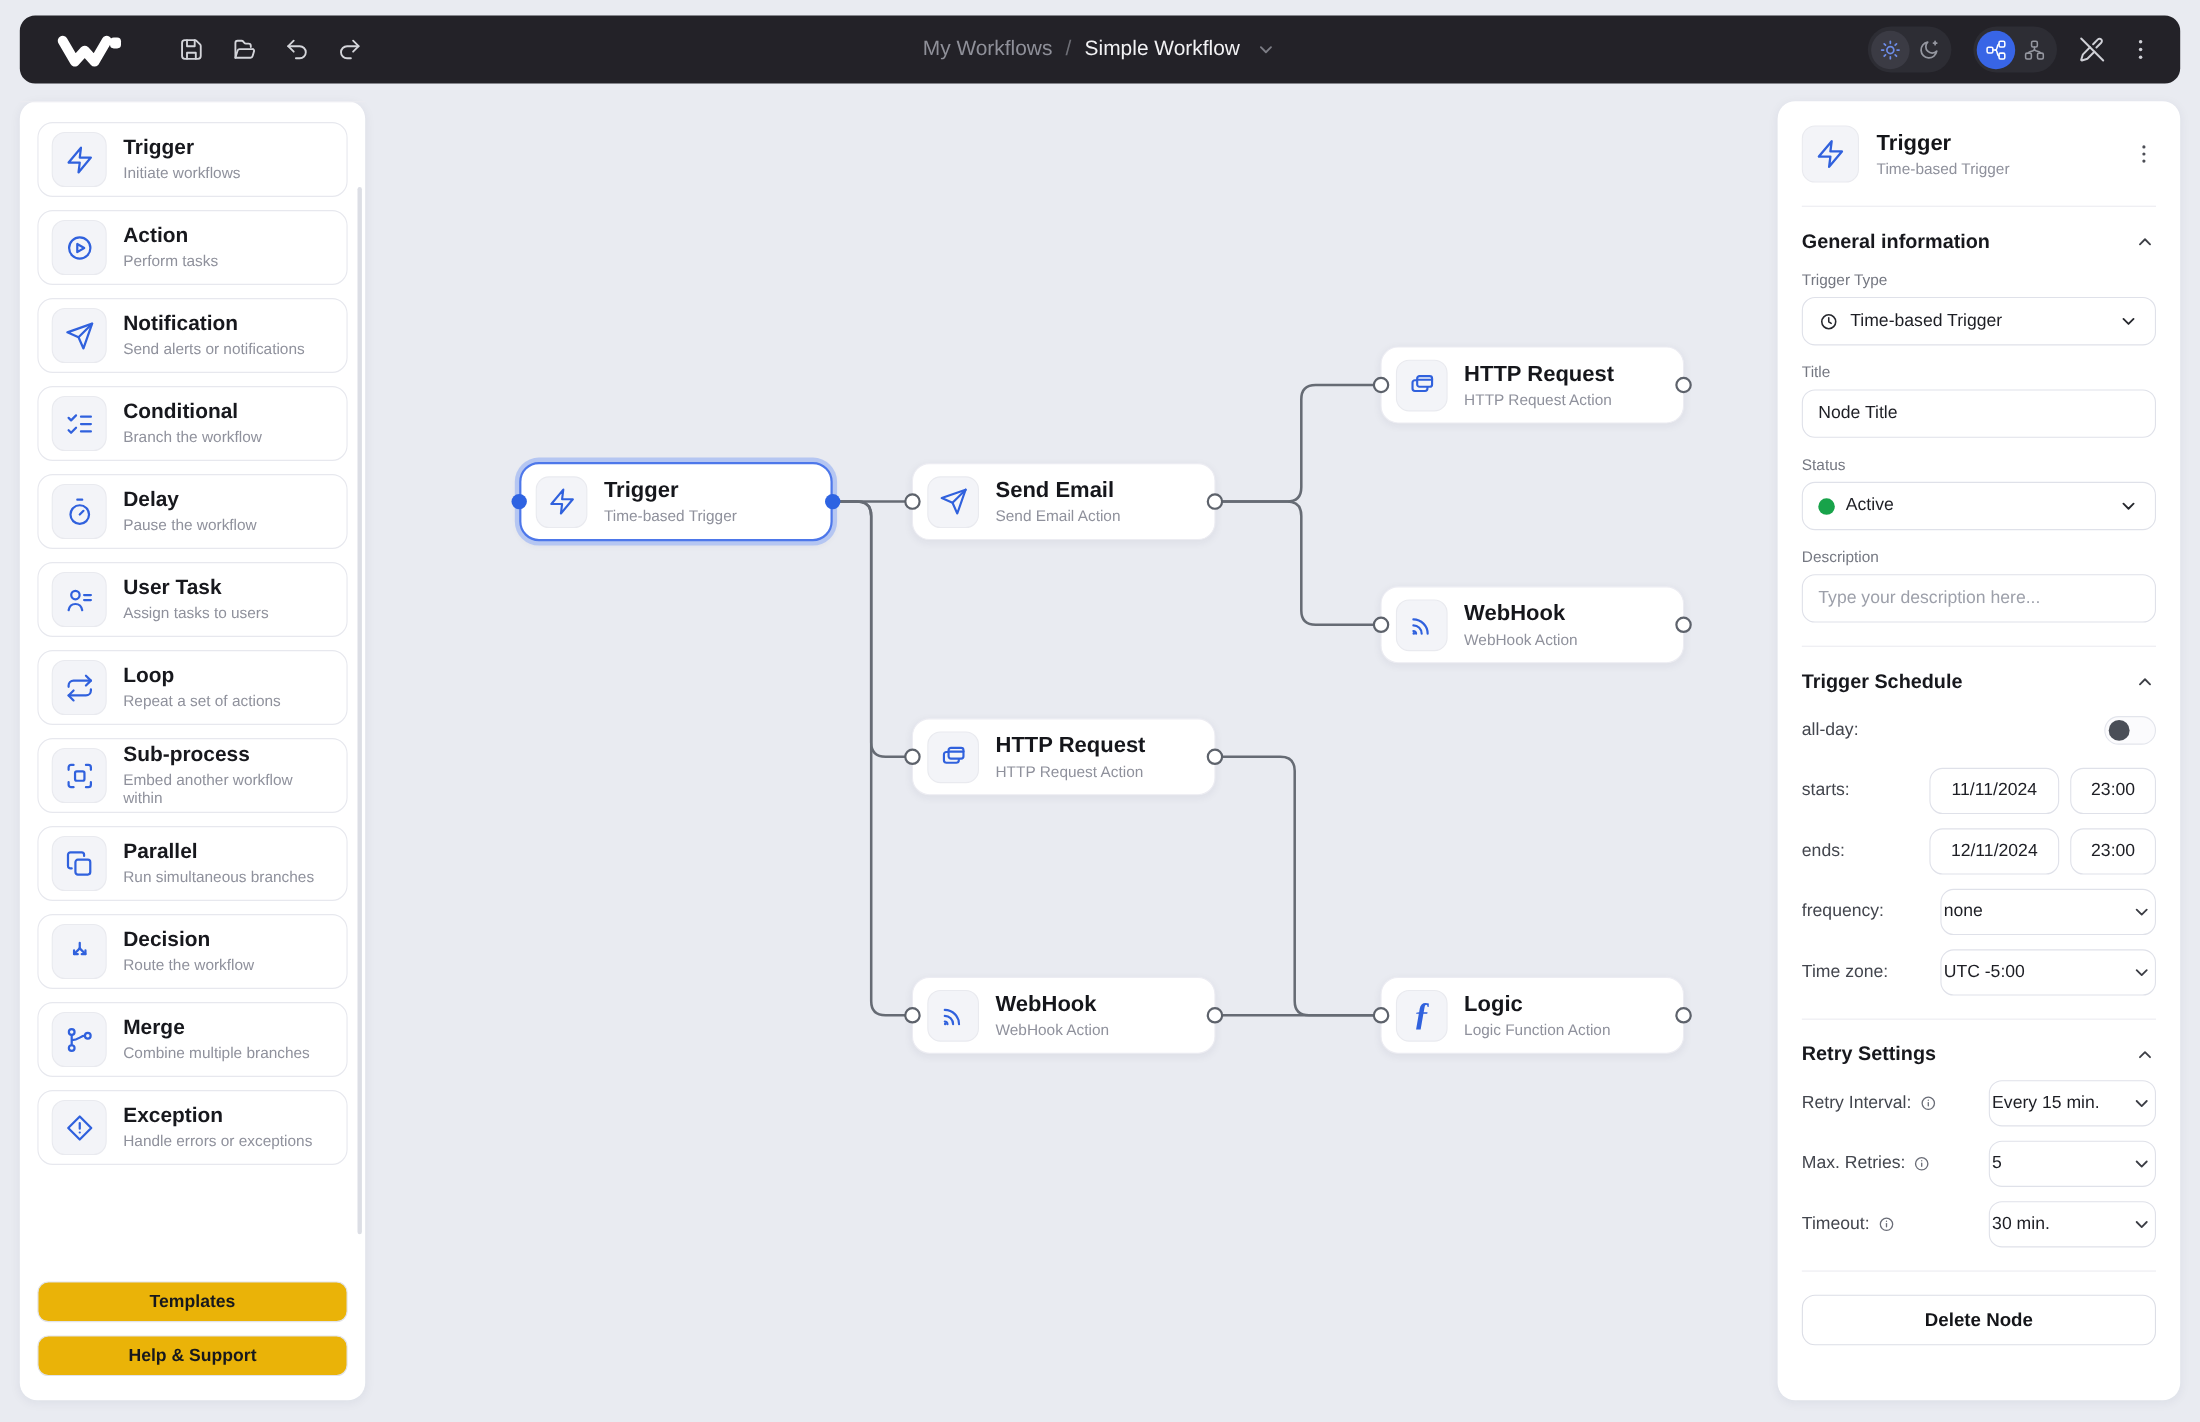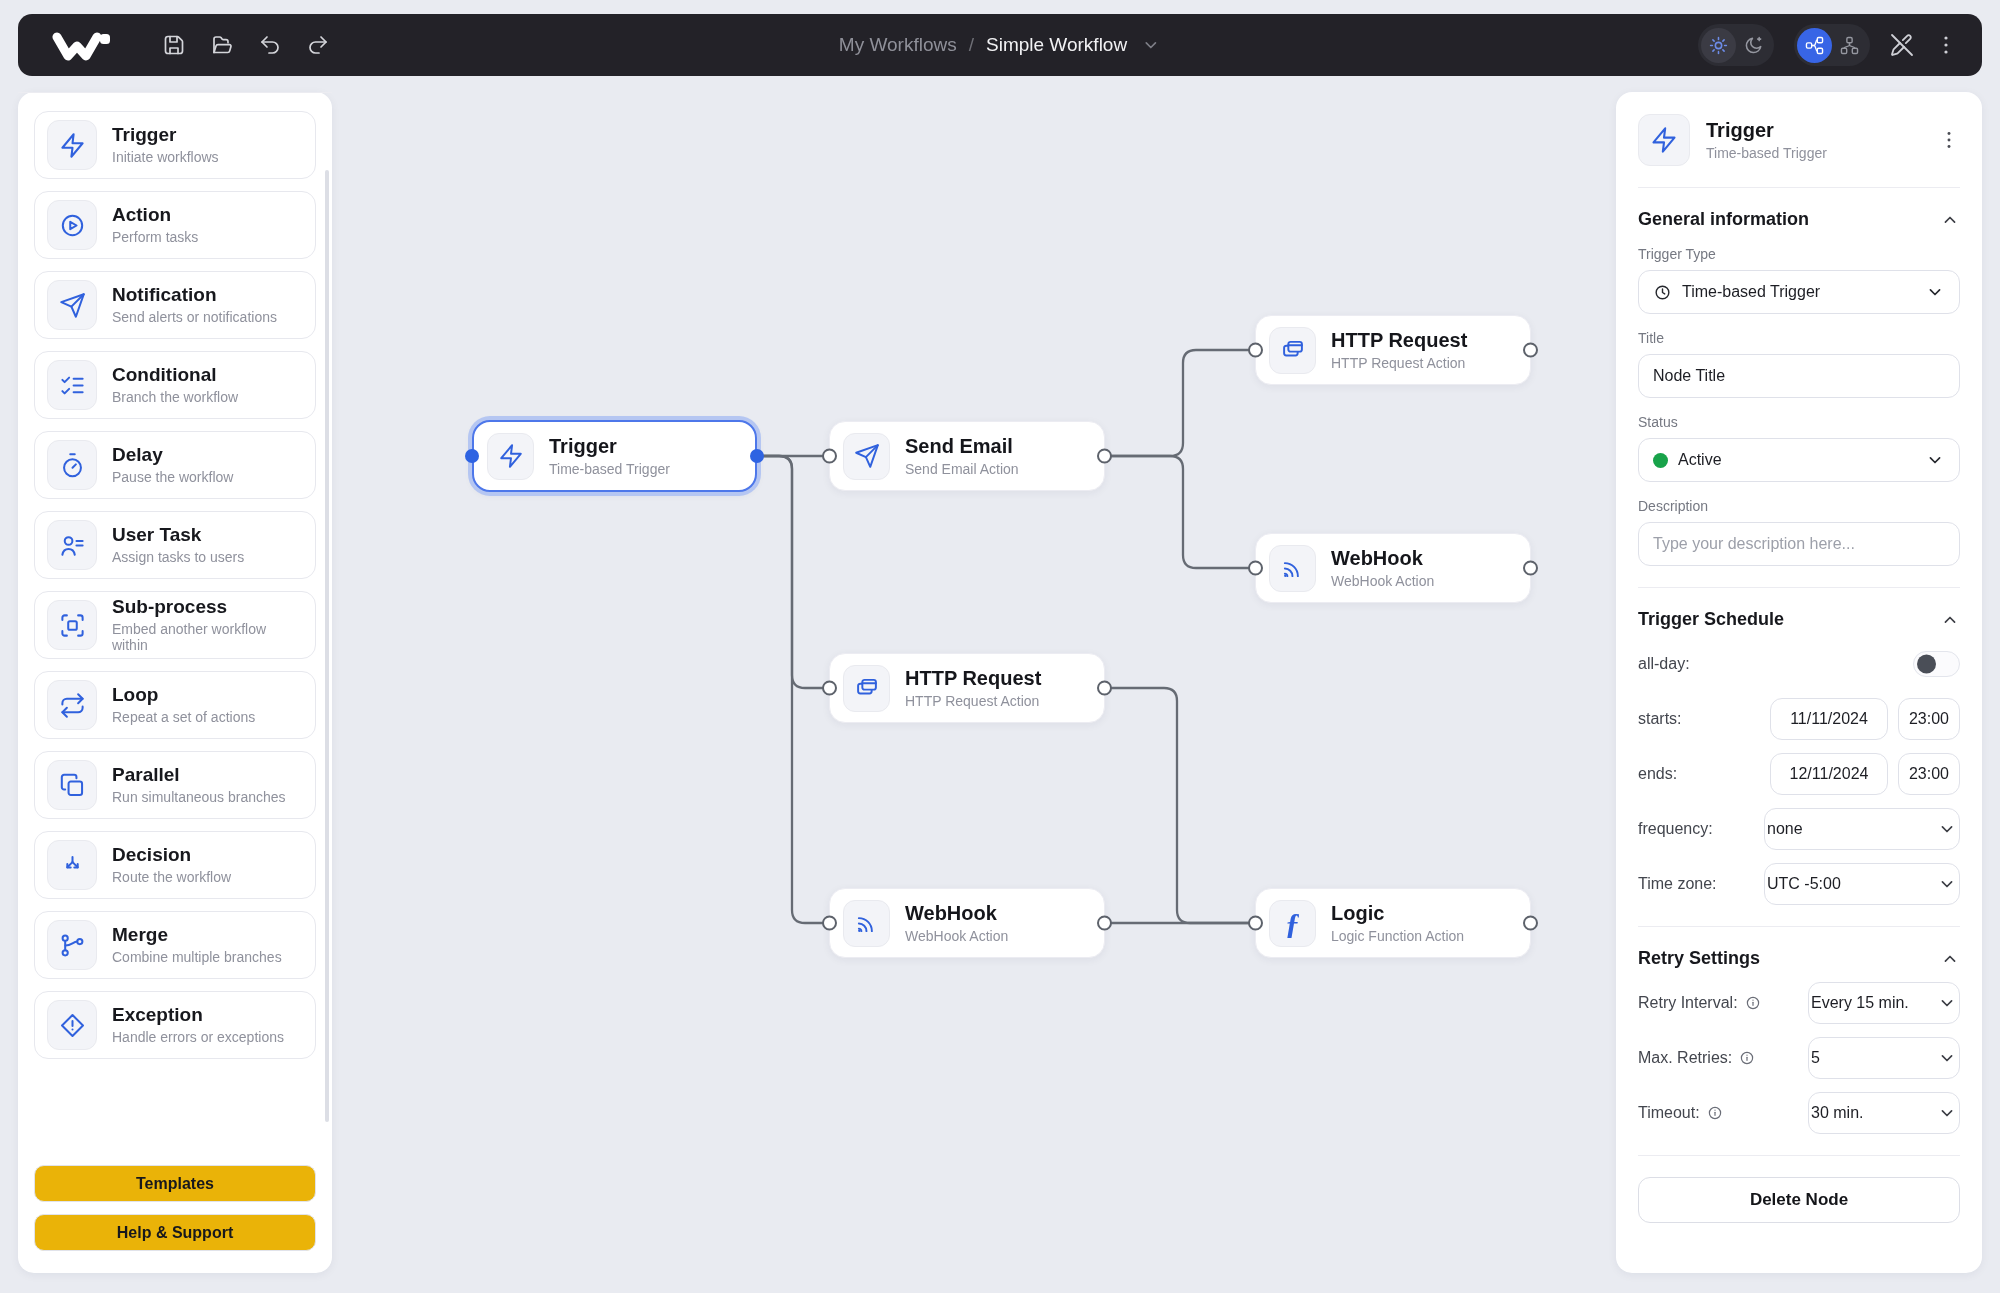--- a/index.html
+++ b/index.html
@@ -100,21 +100,21 @@
     color:#1d1e24;box-sizing:border-box;font-family:inherit;outline:none;background:#fff}
   .text-input::placeholder{color:#9da0aa}
   .sched-row{display:flex;align-items:center;margin-top:13px;min-height:42px}
   .sched-label{font-size:16px;color:#43464e}
   .info-ic{width:16px;height:16px;color:#6a6d77;margin-left:7px;cursor:pointer}
   .info-ic svg{width:16px;height:16px}
   .sched-controls{margin-left:auto;display:flex;gap:10px;align-items:center}
   .box{height:42px;border:1px solid #dfe1e9;border-radius:12px;display:flex;align-items:center;justify-content:center;
     font-size:16px;color:#1d1e24;box-sizing:border-box;background:#fff;cursor:pointer}
   .box.date{width:118px}
-  .box.time{width:62px}
+  .box.time{width:78px}
   .box.select{justify-content:flex-end;padding:0 2px}
   .box.select .chev{margin-left:auto}
   .w-wide{width:196px}
   .w-retry{width:152px}
   .toggle{width:45px;height:24px;border:1px solid #e3e5ec;background:#fbfbfd;border-radius:13px;position:relative;
     margin-left:auto;cursor:pointer;box-sizing:content-box}
   .knob{position:absolute;left:3px;top:50%;transform:translateY(-50%);width:19px;height:19px;border-radius:50%;background:#4a4e57}
   .delete-btn{height:46px;border:1px solid #dcdee6;border-radius:12px;background:#fff;font-size:17px;font-weight:700;
     color:#141519;width:100%;display:flex;align-items:center;justify-content:center;cursor:pointer;font-family:inherit}
 </style>
@@ -307,44 +307,44 @@
           </svg>
         </span>
       <span>
           <div class="sb-item-title">User Task</div>
       <div class="sb-item-desc">Assign tasks to users</div>
         </span>
     </div>
     <div class="sb-item">
       <span class="tile">
           <svg viewBox="0 0 24 24" fill="none" stroke="currentColor" stroke-width="1.8" stroke-linecap="round" stroke-linejoin="round" width="100%" height="100%">
+            <path d="m17 2 4 4-4 4"></path>
+            <path d="M3 11v-1a4 4 0 0 1 4-4h14"></path>
+            <path d="m7 22-4-4 4-4"></path>
+            <path d="M21 13v1a4 4 0 0 1-4 4H3"></path>
+          </svg>
+        </span>
+      <span>
+          <div class="sb-item-title">Loop</div>
+      <div class="sb-item-desc">Repeat a set of actions</div>
+        </span>
+    </div>
+    <div class="sb-item">
+      <span class="tile">
+          <svg viewBox="0 0 24 24" fill="none" stroke="currentColor" stroke-width="1.8" stroke-linecap="round" stroke-linejoin="round" width="100%" height="100%">
             <path d="M3 7V5a2 2 0 0 1 2-2h2"></path>
             <path d="M17 3h2a2 2 0 0 1 2 2v2"></path>
             <path d="M21 17v2a2 2 0 0 1-2 2h-2"></path>
             <path d="M7 21H5a2 2 0 0 1-2-2v-2"></path>
             <rect x="8.2" y="8.2" width="7.6" height="7.6" rx="1.4"></rect>
           </svg>
         </span>
       <span>
           <div class="sb-item-title">Sub-process</div>
       <div class="sb-item-desc">Embed another workflow within</div>
-        </span>
-    </div>
-    <div class="sb-item">
-      <span class="tile">
-          <svg viewBox="0 0 24 24" fill="none" stroke="currentColor" stroke-width="1.8" stroke-linecap="round" stroke-linejoin="round" width="100%" height="100%">
-            <path d="m17 2 4 4-4 4"></path>
-            <path d="M3 11v-1a4 4 0 0 1 4-4h14"></path>
-            <path d="m7 22-4-4 4-4"></path>
-            <path d="M21 13v1a4 4 0 0 1-4 4H3"></path>
-          </svg>
-        </span>
-      <span>
-          <div class="sb-item-title">Loop</div>
-      <div class="sb-item-desc">Repeat a set of actions</div>
         </span>
     </div>
     <div class="sb-item">
       <span class="tile">
           <svg viewBox="0 0 24 24" fill="none" stroke="currentColor" stroke-width="1.8" stroke-linecap="round" stroke-linejoin="round" width="100%" height="100%">
             <rect x="8.5" y="8.5" width="12" height="12" rx="2"></rect>
             <path d="M5.5 15.5h-1a2 2 0 0 1-2-2v-9a2 2 0 0 1 2-2h9a2 2 0 0 1 2 2v1"></path>
           </svg>
         </span>
       <span>

